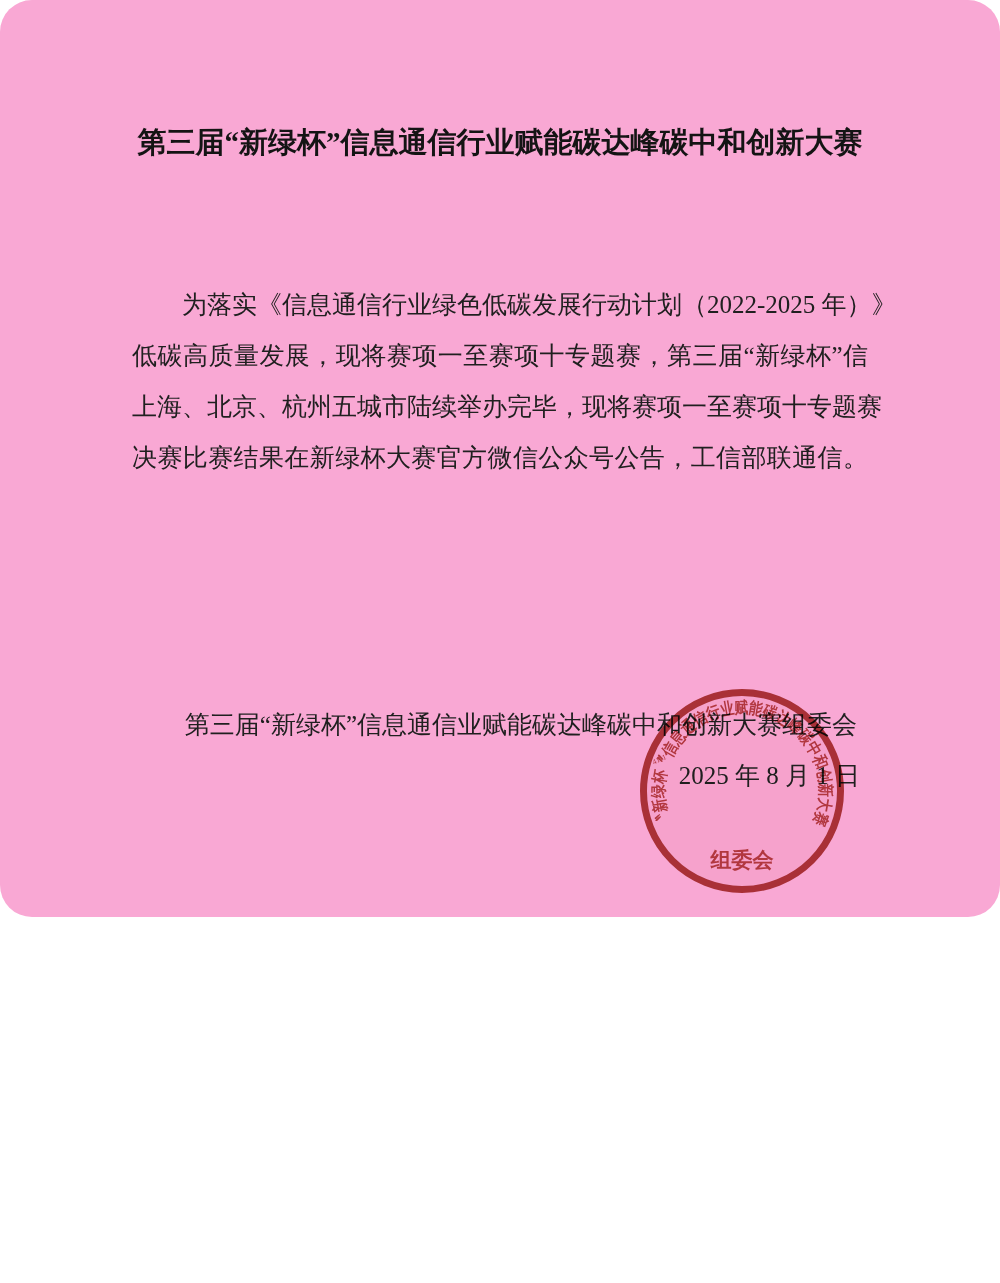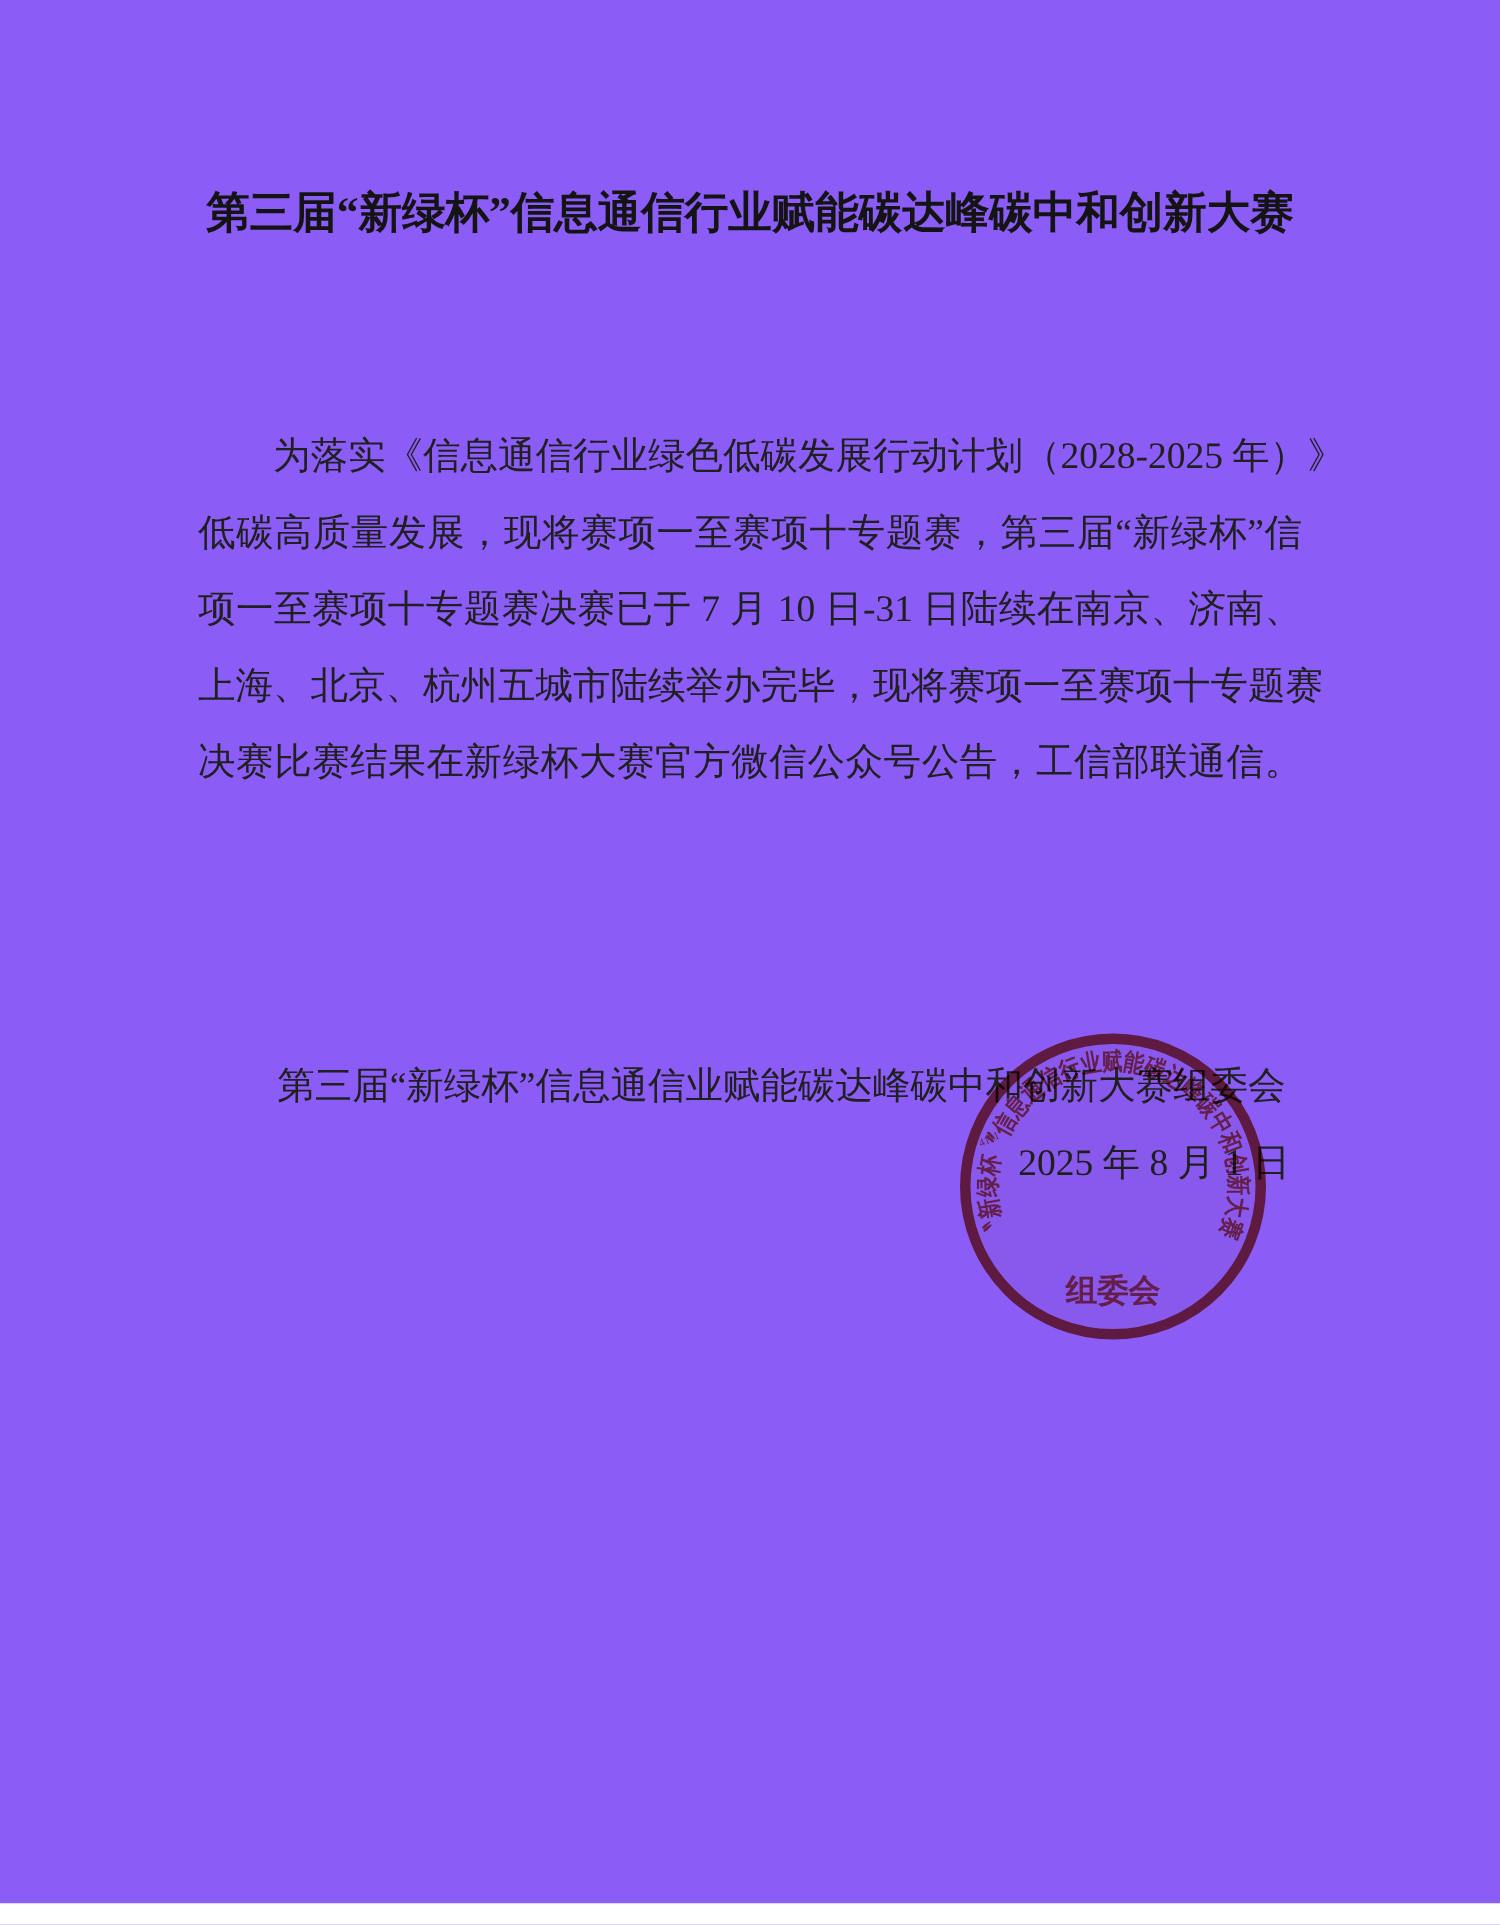--- a/index.html
+++ b/index.html
@@ -3,26 +3,27 @@
 <meta charset="utf-8">
 <style>
   html, body {
     margin: 0;
     padding: 0;
     background: #ffffff;
   }
   .page {
     position: relative;
     width: 1000px;
-    height: 1269px;
+    height: 917px;
     margin: 0 auto;
-    background: #8b5cf6;
+    background: #f9a8d4;
     overflow: hidden;
     font-family: "Liberation Serif", "DejaVu Serif", serif;
     color: #1c1c1c;
+    border-radius: 32px;
   }
   .doc-title {
     position: absolute;
     top: 114px;
     left: 0;
     width: 100%;
     text-align: center;
     font-size: 29px;
     font-weight: bold;
     line-height: 57px;
@@ -81,23 +82,22 @@
 </head>
 <body>
 
 <div class="page">
 
   <div class="doc-title">
     <div>第三届“新绿杯”信息通信行业赋能碳达峰碳中和创新大赛</div>
   </div>
 
   <div class="doc-body">
-    <div class="body-line indent">为落实《信息通信行业绿色低碳发展行动计划（2028-2025 年）》</div>
+    <div class="body-line indent">为落实《信息通信行业绿色低碳发展行动计划（2022-2025 年）》</div>
     <div class="body-line">低碳高质量发展，现将赛项一至赛项十专题赛，第三届“新绿杯”信</div>
-    <div class="body-line">项一至赛项十专题赛决赛已于 7 月 10 日-31 日陆续在南京、济南、</div>
     <div class="body-line">上海、北京、杭州五城市陆续举办完毕，现将赛项一至赛项十专题赛</div>
     <div class="body-line">决赛比赛结果在新绿杯大赛官方微信公众号公告，工信部联通信。</div>
   </div>
 
   <div class="sig-line">第三届“新绿杯”信息通信业赋能碳达峰碳中和创新大赛组委会</div>
   <div class="date-line">2025 年 8 月 1 日</div>
 
   <svg class="seal" viewBox="0 0 210 210" xmlns="http://www.w3.org/2000/svg">
     <circle cx="105" cy="105" r="95" stroke="none" fill="rgba(190,80,70,0.05)"></circle>
     <circle cx="105" cy="105" r="98.5" fill="none" stroke-width="7" stroke="#a73a33"></circle>

